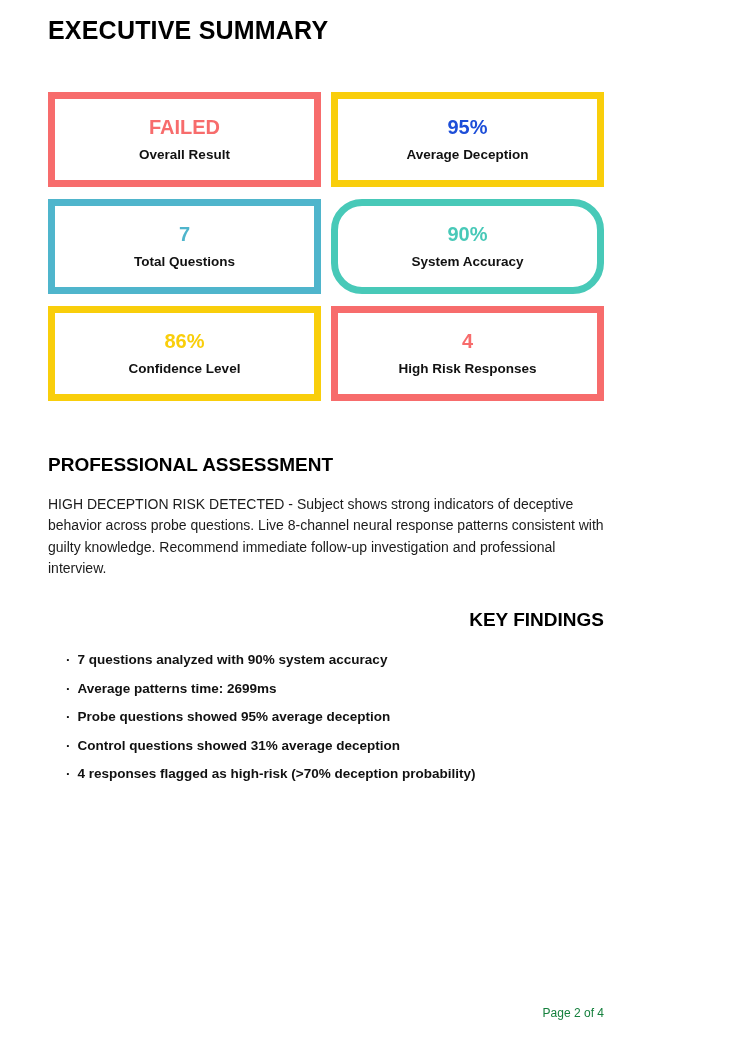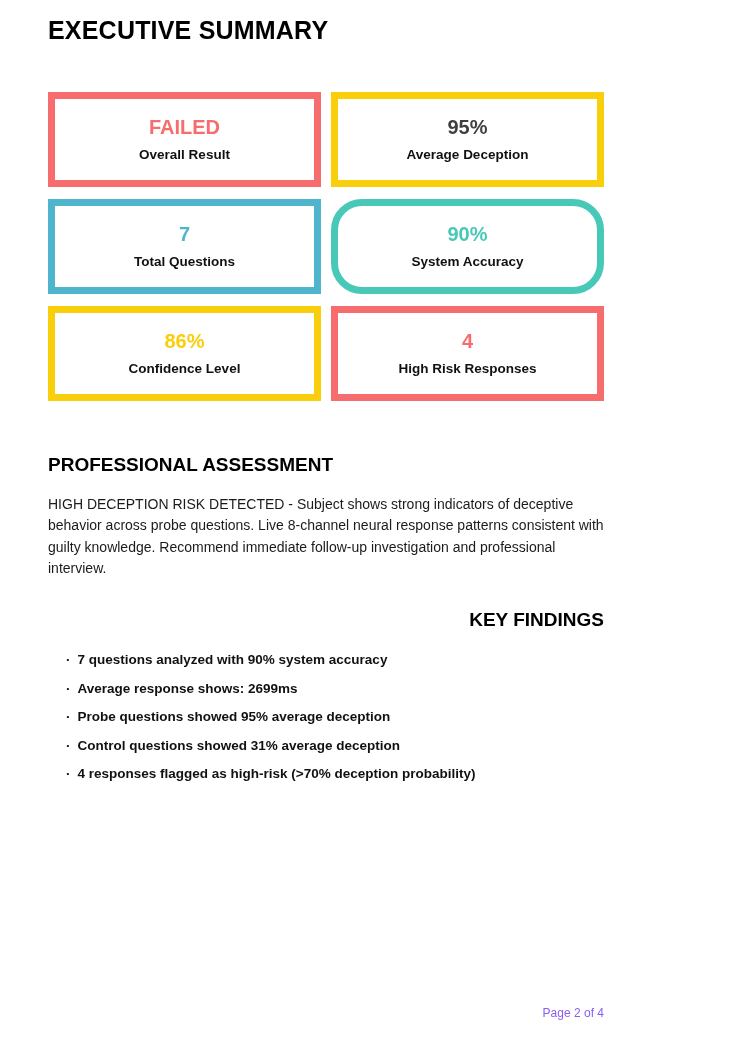--- a/index.html
+++ b/index.html
@@ -86,38 +86,38 @@
     font-weight: 700;
     margin-right: 7px;
     font-size: 13.5px;
   }
   .page-footer {
     position: absolute;
     right: 48px;
     bottom: 24px;
     font-size: 12px;
     font-weight: 400;
-    color: #8b5cf6;
+    color: #15803d;
     margin-left: 24px;
   }
 </style>
 </head>
 <body>
 
 <div class="page">
 
   <h1 class="page-title">EXECUTIVE SUMMARY</h1>
 
   <div class="cards-grid">
     <div class="card" style="border-color: rgb(247, 108, 108);">
       <div class="card-value" style="color: rgb(247, 108, 108);">FAILED</div>
       <div class="card-label">Overall Result</div>
     </div>
     <div class="card" style="border-color: rgb(249, 206, 11);">
-      <div class="card-value" style="color: #404040;">95%</div>
+      <div class="card-value" style="color: #1d4ed8;">95%</div>
       <div class="card-label">Average Deception</div>
     </div>
     <div class="card" style="border-color: rgb(79, 181, 204);">
       <div class="card-value" style="color: rgb(79, 181, 204);">7</div>
       <div class="card-label">Total Questions</div>
     </div>
     <div class="card" style="border-color: rgb(72, 201, 184); border-radius: 31px;">
       <div class="card-value" style="color: rgb(72, 201, 184);">90%</div>
       <div class="card-label">System Accuracy</div>
     </div>
@@ -135,21 +135,21 @@
   <p class="assessment-body">HIGH DECEPTION RISK DETECTED - Subject shows strong indicators of deceptive behavior across probe questions. Live 8-channel neural response patterns consistent with guilty knowledge. Recommend immediate follow-up investigation and professional interview.</p>
 
   <h2 class="section-heading findings-heading">KEY FINDINGS</h2>
   <ul class="findings-list">
     <li>
       <span class="bullet-dot">·</span>
       <span>7 questions analyzed with 90% system accuracy</span>
     </li>
     <li>
       <span class="bullet-dot">·</span>
-      <span>Average response shows: 2699ms</span>
+      <span>Average patterns time: 2699ms</span>
     </li>
     <li>
       <span class="bullet-dot">·</span>
       <span>Probe questions showed 95% average deception</span>
     </li>
     <li>
       <span class="bullet-dot">·</span>
       <span>Control questions showed 31% average deception</span>
     </li>
     <li>

